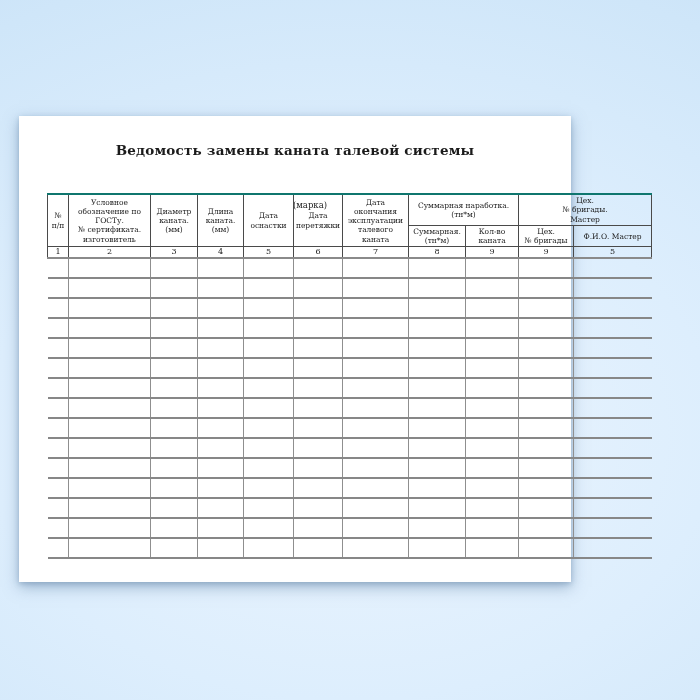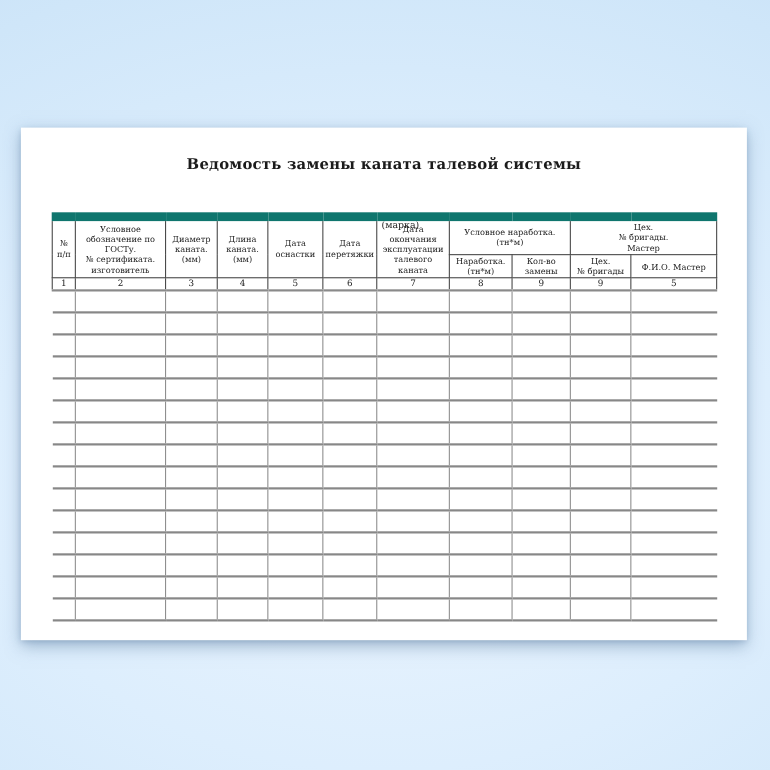--- a/index.html
+++ b/index.html
@@ -2,21 +2,21 @@
 <html><head>
 <meta charset="utf-8">
 <style>
   html,body{margin:0;padding:0;}
   body{
     width:700px;height:700px;position:relative;overflow:hidden;
     background:radial-gradient(ellipse 130% 95% at 50% 62%, #ecf5fe 0%, #ddeefd 40%, #cfe6f9 72%, #c3def5 100%);
     font-family:"DejaVu Serif","Liberation Serif",serif;
   }
   .paper{
-    position:absolute;left:19px;top:116px;width:660px;height:466px;
+    position:absolute;left:19px;top:116px;width:552px;height:466px;
     background:#ffffff;
     box-shadow:0 5px 14px rgba(92,126,162,0.50), 0 2px 5px rgba(92,126,162,0.35);
   }
   .title-block{
     position:absolute;top:26px;left:0;right:0;text-align:center;color:#1b1b1b;
   }
   .title-line{
     font-weight:bold;font-size:13.5px;line-height:16px;letter-spacing:0.2px;white-space:nowrap;
   }
   .marka{
@@ -26,21 +26,21 @@
   .table-wrap{position:absolute;left:28px;top:77px;}
   table{
     border-collapse:collapse;table-layout:fixed;width:604px;color:#222;
   }
   thead th{
     border:1px solid #4a4a4a;
     font-weight:normal;font-size:7.5px;line-height:9.3px;
     text-align:center;vertical-align:middle;
     white-space:pre-line;padding:1px 1px;overflow:hidden;
   }
-  thead tr.head-top th{border-top:8px solid #0f766e;margin-left:21px;}
+  thead tr.head-top th{border-top:2px solid #0f766e;margin-left:21px;}
   thead tr.nums th{
     font-size:8px;line-height:10px;height:10px;padding:0;
     border-bottom:2px solid #8a8a8a;
   }
   tbody td{
     height:18px;padding:0;
     border-right:1px solid #8f8f8f;
     border-bottom:2px solid #878787;
   }
   tbody td:last-child{border-right:none;}
@@ -87,31 +87,31 @@
 (мм)</th>
           <th rowspan="2">Дата
 оснастки</th>
           <th rowspan="2">Дата
 перетяжки</th>
           <th rowspan="2">Дата
 окончания
 эксплуатации
 талевого
 каната</th>
-          <th colspan="2">Условное наработка.
+          <th colspan="2">Суммарная наработка.
 (тн*м)</th>
           <th colspan="2">Цех.
 № бригады.
 Мастер</th>
         </tr>
         <tr style="height:20px">
-          <th>Наработка.
+          <th>Суммарная.
 (тн*м)</th>
           <th>Кол-во
-замены</th>
+каната</th>
           <th>Цех.
 № бригады</th>
           <th>Ф.И.О. Мастер</th>
         </tr>
         <tr class="nums">
           <th>1</th>
           <th>2</th>
           <th>3</th>
           <th>4</th>
           <th>5</th>

